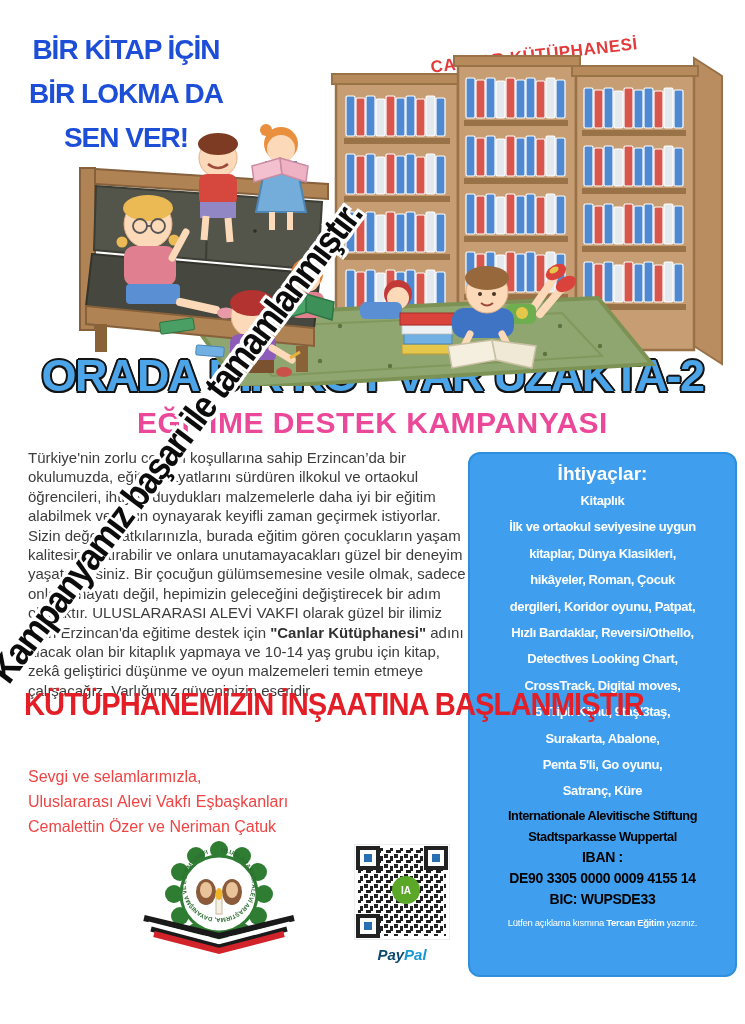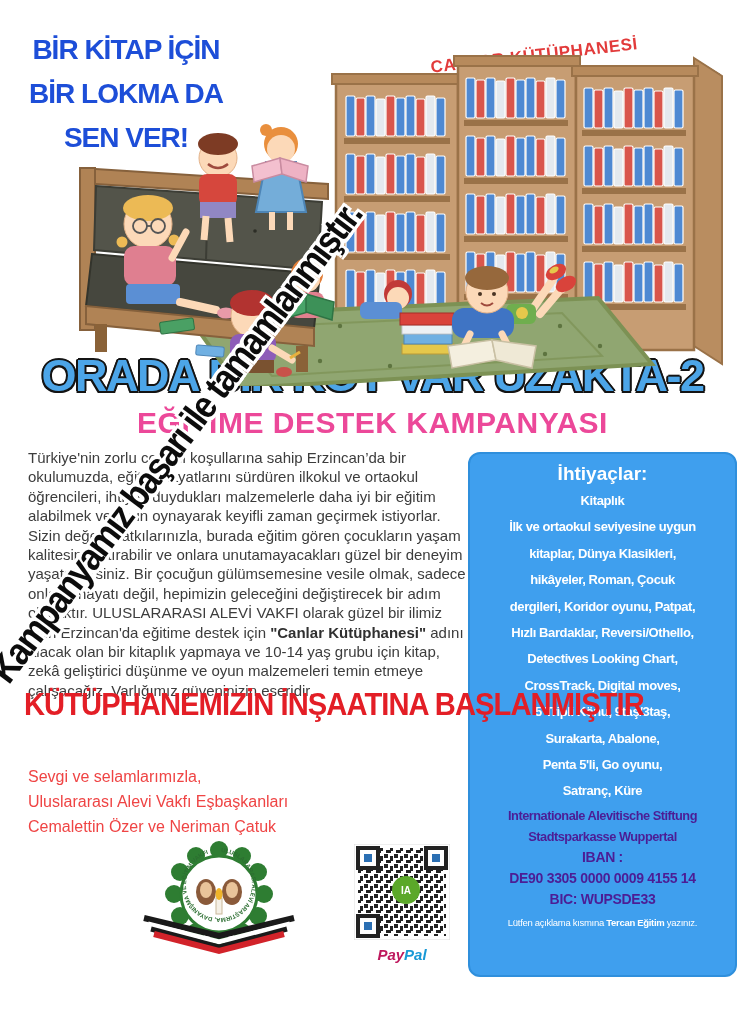--- a/index.html
+++ b/index.html
@@ -28,42 +28,42 @@
   .body-text{left:28px;top:448px;width:438px;color:#3c3c3c;font-size:15px;line-height:19.4px;text-align:left;}
   .body-text b{color:#303030;}
   .signature{left:28px;top:764px;width:420px;color:#ef4444;font-size:16px;line-height:25px;}
 
   
   .needs-box{left:468px;top:452px;width:269px;height:525px;background:#3f9fee;
     border:2px solid #2f8fdc;border-radius:12px;box-sizing:border-box;color:#fff;
     text-align:center;overflow:hidden;}
   .needs-title{font-size:19px;font-weight:bold;margin-top:9px;margin-bottom:3px;}
   .need-line{font-size:13px;font-weight:bold;line-height:26.4px;letter-spacing:-.4px;white-space:nowrap;}
-  .bank-line{font-size:14px;font-weight:bold;line-height:21px;color:#4c1d95;letter-spacing:-.3px;white-space:nowrap;}
+  .bank-line{font-size:14px;font-weight:bold;line-height:21px;color:#000000;letter-spacing:-.3px;white-space:nowrap;}
   .bank-line.long{font-size:12.8px;letter-spacing:-.5px;}
   .bank-note{font-size:9.5px;letter-spacing:-.3px;color:#fff;margin-top:7px;white-space:nowrap;}
 
   
   .construction-banner{left:24px;top:686px;color:#e31e26;font-weight:800;font-size:32px;
     letter-spacing:-1px;white-space:nowrap;transform:scaleX(.91);transform-origin:left center;z-index:30;}
 
   
   .watermark{left:16px;top:648px;transform:rotate(-53deg) scaleX(.9);transform-origin:0 100%;
     color:#0c0c0c;font-weight:800;font-size:38px;letter-spacing:-2px;white-space:nowrap;z-index:40;
     text-shadow:-3px -3px 0 #fff,3px -3px 0 #fff,-3px 3px 0 #fff,3px 3px 0 #fff,0 3px 0 #fff,0 -3px 0 #fff,3px 0 0 #fff,-3px 0 0 #fff;}
 
   
   .footer{left:0;top:956px;width:745px;height:68px;background:#db5956;color:#fff;text-align:center;z-index:20;}
   .footer-line1{margin-top:11px;font-size:15px;font-weight:bold;letter-spacing:-.6px;white-space:nowrap;transform:scaleX(.96);}
   .footer-line2{margin-top:9px;font-size:14.5px;font-weight:bold;letter-spacing:-.2px;}
   .footer-line2 .sep{display:inline-block;margin:0 18px;}
 
   .qr-wrap{left:352px;top:844px;width:100px;text-align:center;}
   .paypal{font-size:15px;font-weight:bold;font-style:italic;margin-top:2px;}
-  .paypal .p1{color:#be185d;text-align:center;} .paypal .p2{color:#1899d6;}
+  .paypal .p1{color:#0c4a6e;text-align:center;} .paypal .p2{color:#1899d6;}
 </style>
 </head>
 <body>
 
 <div class="page">
 
   <svg class="abs" style="left:0;top:16px;z-index:1;" width="745" height="370" viewBox="0 0 745 370">
     <defs>
       <g id="bookrow">
         <rect x="0" y="0" width="9" height="40" rx="1.5" fill="#4f89d2" stroke="#fff" stroke-width="1.2"></rect>

